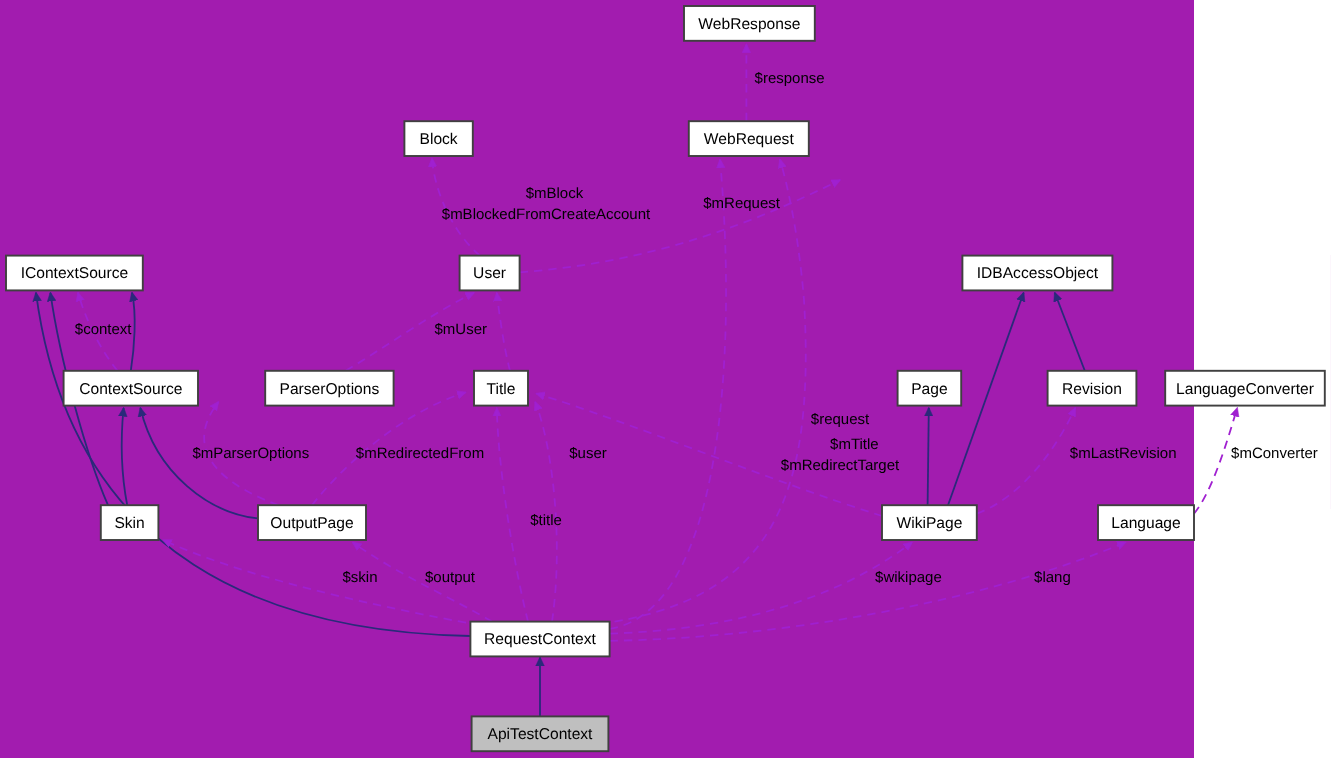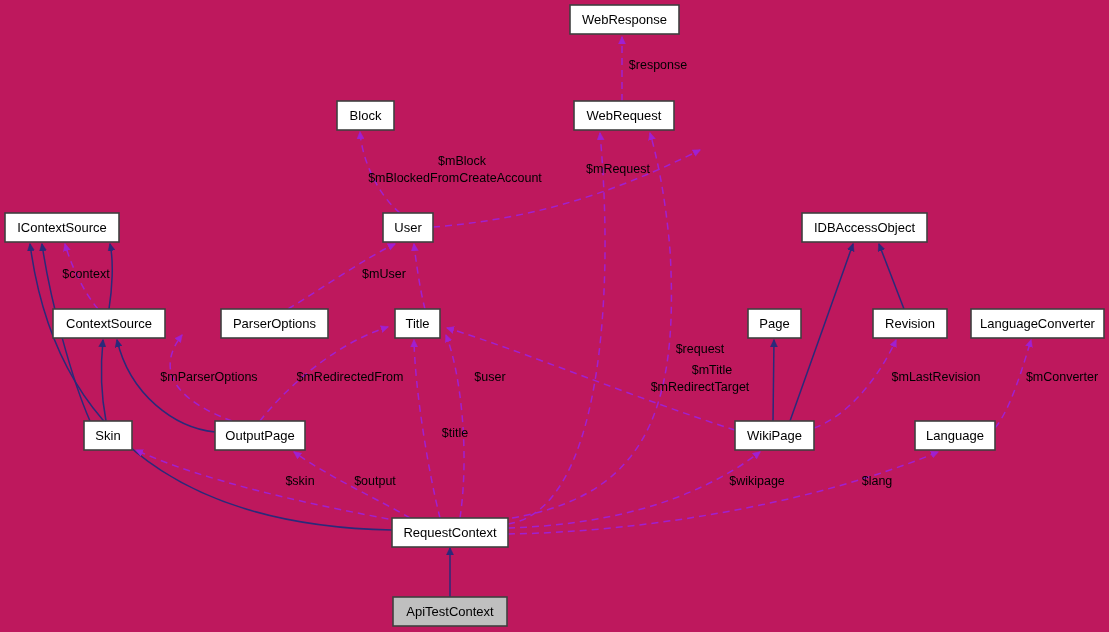--- a/index.html
+++ b/index.html
@@ -8,23 +8,23 @@
     background: #ffffff;
   }
   body {
     width: 1109px;
     height: 632px;
     font-family: "Liberation Sans", sans-serif;
     overflow: hidden;
   }
   #diagram-root {
     position: relative;
-    width: 1109px;
+    width: 995px;
     height: 632px;
-    background: #be185d;
+    background: #a21caf;
   }
   svg#uml-canvas {
     position: absolute;
     top: 0;
     left: 0;
     width: 1109px;
     height: 632px;
     display: block;
   }
   .cls-box rect {

